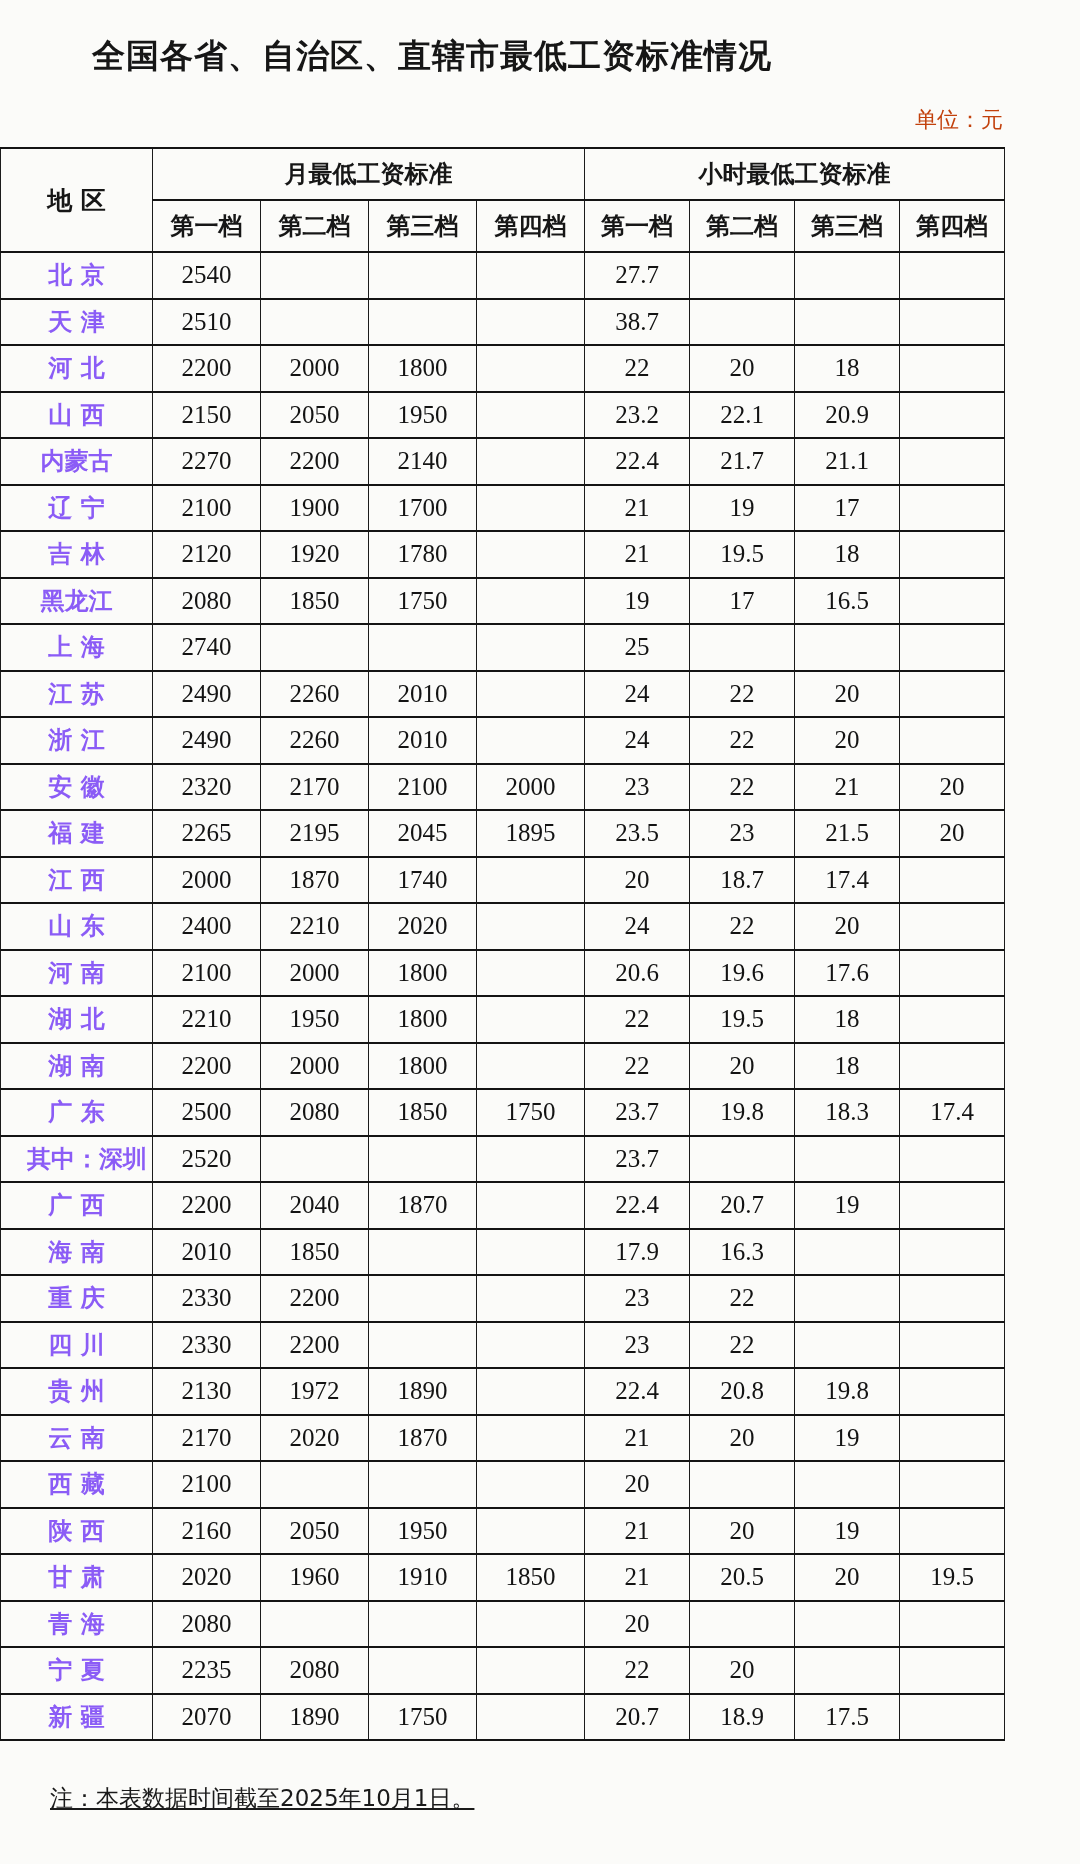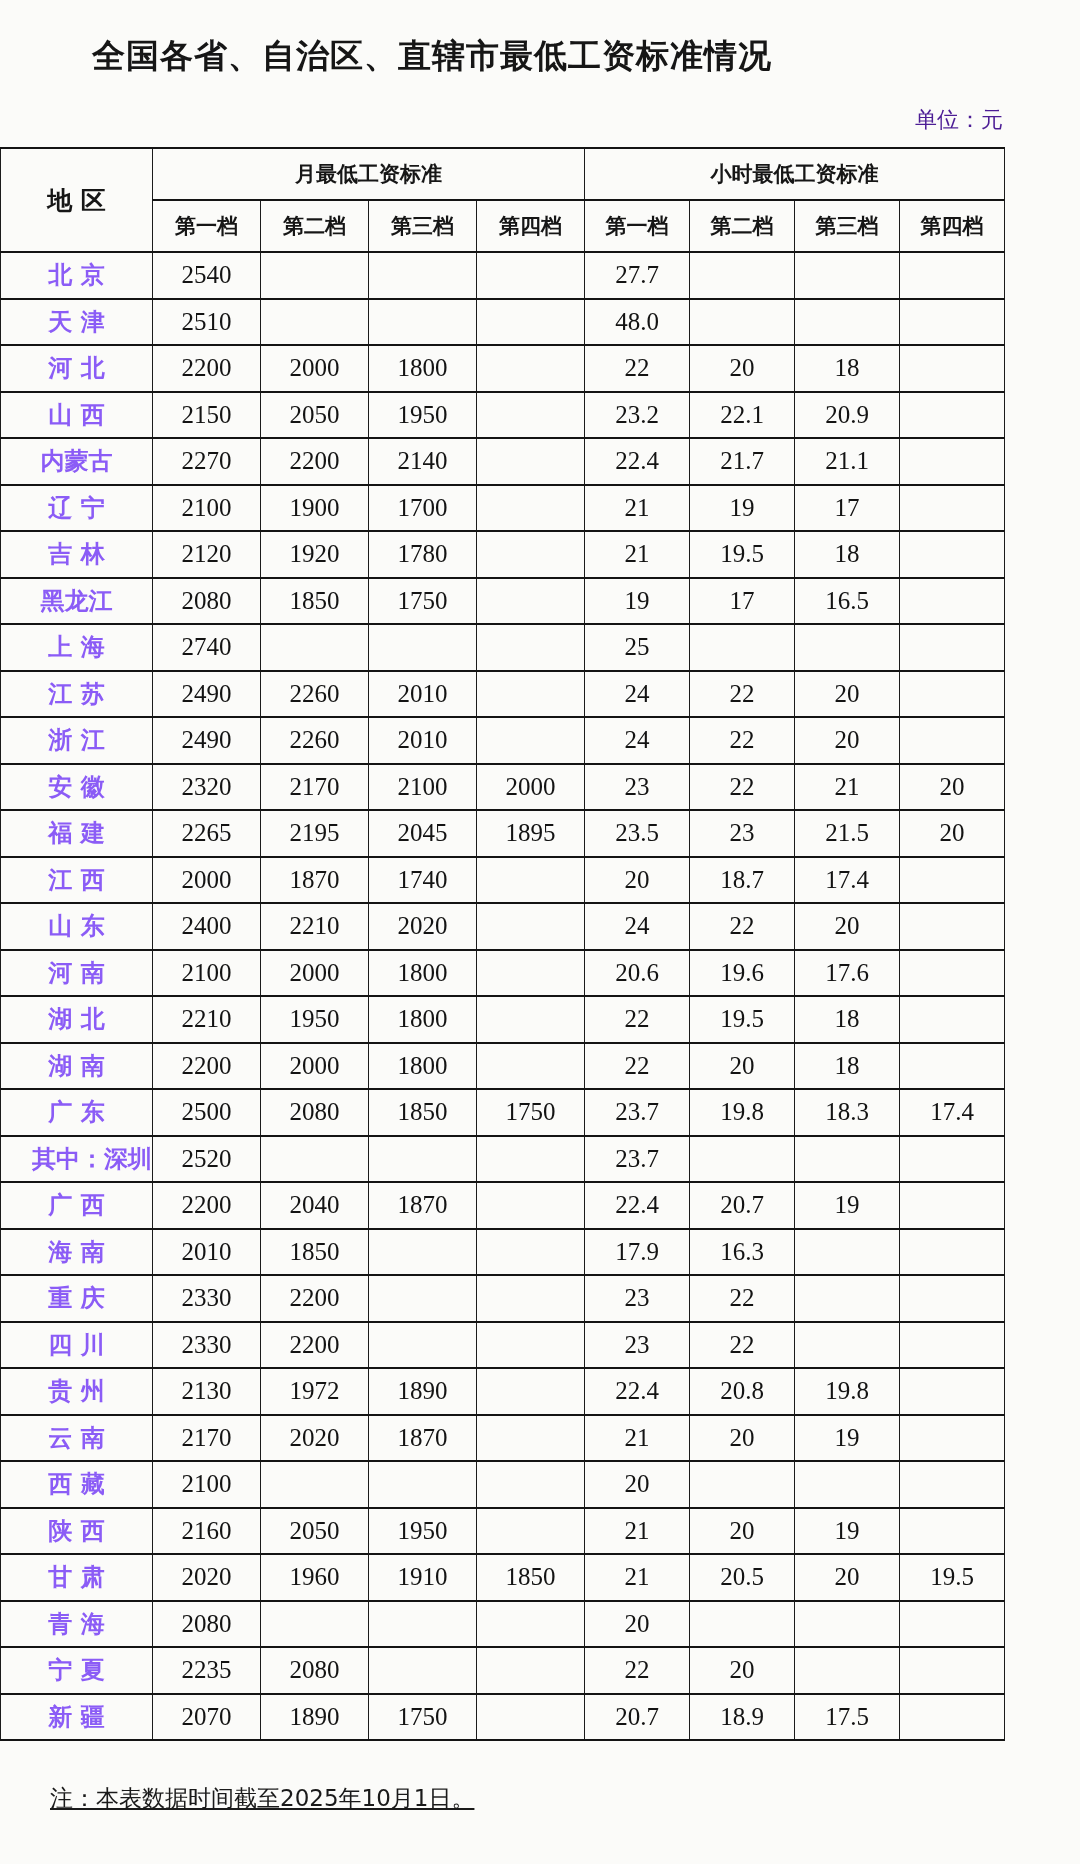--- a/index.html
+++ b/index.html
@@ -27,21 +27,21 @@
     font-weight: bold;
     letter-spacing: 1px;
     color: #161616;
   }
   .unit-row {
     width: 1003px;
     margin: 26px auto 12px auto;
     text-align: right;
     font-size: 22px;
     font-weight: 500;
-    color: #4c1d95;
+    color: #c2410c;
   }
   table.wage-table {
     width: 1003px;
     margin: 7px auto;
     border-collapse: collapse;
     table-layout: fixed;
     background: transparent;
   }
   .wage-table th, .wage-table td {
     border-left: 1.5px solid #1b1b1b;
@@ -49,39 +49,39 @@
     border-top: 2.5px solid #141414;
     border-bottom: 2.5px solid #141414;
     padding: 0;
     text-align: center;
     vertical-align: middle;
     overflow: hidden;
     white-space: nowrap;
   }
   .wage-table thead th {
     height: 50px;
-    font-size: 21px;
+    font-size: 24px;
     font-weight: 600;
     color: #161616;
     font-family: "DejaVu Sans", sans-serif;
   }
   .wage-table thead th.region-head {
     font-size: 25px;
   }
   .wage-table tbody td {
     height: 44.5px;
   }
   .wage-table td.region {
     font-size: 24px;
     font-weight: 600;
     color: #8b5cf6;
     font-family: "DejaVu Sans", sans-serif;
   }
   .wage-table td.region.left {
-    text-align: right;
+    text-align: center;
     padding-left: 21px;
     letter-spacing: 0;
   }
   .wage-table td.num {
     font-family: "Liberation Serif", "DejaVu Serif", serif;
     font-size: 25px;
     font-weight: 400;
     color: #131313;
   }
   .note {
@@ -141,21 +141,21 @@
           <td class="num"></td>
           <td class="num"></td>
           <td class="num"></td>
         </tr>
         <tr>
           <td class="region">天 津</td>
           <td class="num">2510</td>
           <td class="num"></td>
           <td class="num"></td>
           <td class="num"></td>
-          <td class="num">48.0</td>
+          <td class="num">38.7</td>
           <td class="num"></td>
           <td class="num"></td>
           <td class="num"></td>
         </tr>
         <tr>
           <td class="region">河 北</td>
           <td class="num">2200</td>
           <td class="num">2000</td>
           <td class="num">1800</td>
           <td class="num"></td>

